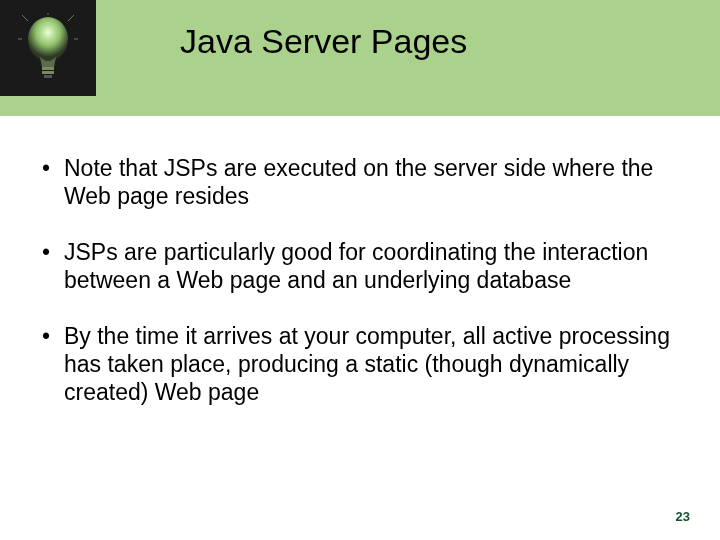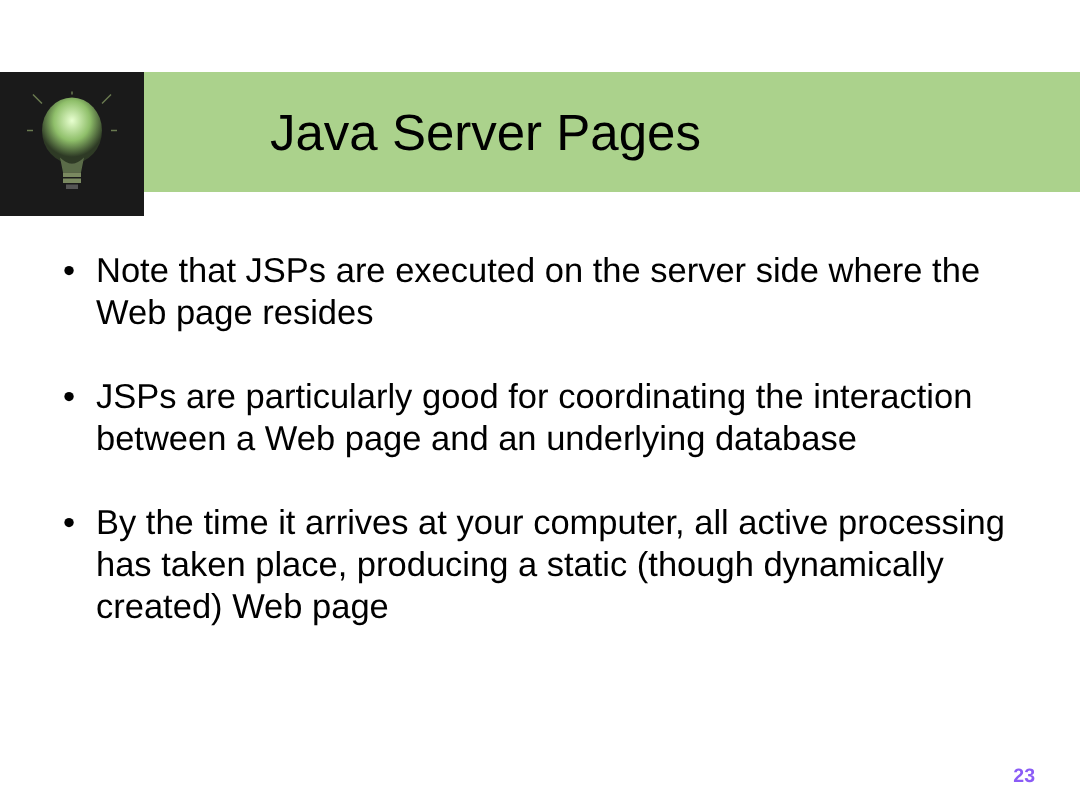--- a/index.html
+++ b/index.html
@@ -6,24 +6,23 @@
   body {
     width: 720px;
     height: 540px;
     background: #ffffff;
     font-family: Arial, Helvetica, sans-serif;
     position: relative;
     overflow: hidden;
   }
   .header-band {
     width: 100%;
-    height: 80px;
+    height: 116px;
     background: #abd28c;
     position: relative;
-    margin-top: 48px;
   }
   .icon-box {
     position: absolute;
     left: 0;
     top: 0;
     width: 96px;
     height: 96px;
     background: #1a1a1a;
     display: flex;
     align-items: center;
@@ -62,21 +61,21 @@
     top: 0;
     font-size: 23px;
     color: #000;
   }
   .page-number {
     position: absolute;
     right: 30px;
     bottom: 16px;
     font-size: 13px;
     font-weight: bold;
-    color: #8b5cf6;
+    color: #14532d;
   }
 </style>
 </head>
 <body>
 
 <div class="header-band">
   <div class="icon-box">
     <svg class="bulb-svg" viewBox="0 0 60 70">
       <defs>
         <radialGradient id="glow" cx="50%" cy="35%" r="55%">

